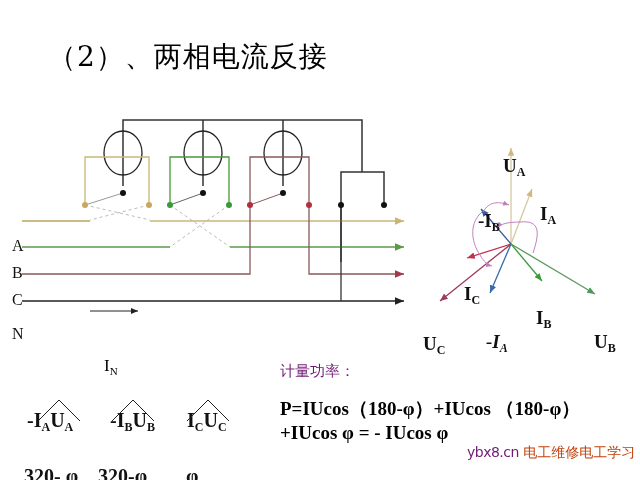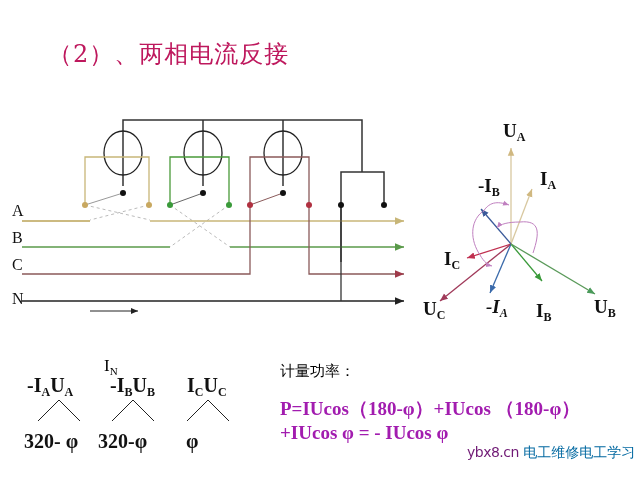--- a/index.html
+++ b/index.html
@@ -1,30 +1,30 @@
 <!DOCTYPE html>
 <html><head>
 <meta charset="utf-8">
 <style>
   html, body { margin:0; padding:0; background:#ffffff; }
   body { width:640px; height:480px; position:relative; overflow:hidden; font-family:"DejaVu Serif","Liberation Serif",serif; }
-  .title { position:absolute; left:48px; top:38px; font-size:24px; color:#be185d; font-family:"DejaVu Serif",serif; letter-spacing:1px; }
+  .title { position:absolute; left:48px; top:38px; font-size:28px; color:#000000; font-family:"DejaVu Serif",serif; letter-spacing:1px; }
   svg.main { position:absolute; left:0; top:0; }
-  .lbl { position:absolute; font-family:"Liberation Serif","DejaVu Serif",serif; color:#111; }
+  .lbl { position:absolute; font-family:"Liberation Serif","DejaVu Serif",serif; color:#111;margin-top:35px; }
   .line-lbl { font-size:16px; }
   .ph { font-weight:bold; font-size:19px; }
   .ph sub { font-size:12px; vertical-align:-4px; }
   .bot-lbl { font-weight:bold; font-size:20px; }
   .bot-lbl sub { font-size:12px; vertical-align:-4px; }
   .bot-val { font-weight:bold; font-size:20px; }
-  .formula-head { position:absolute; left:280px; top:362px; font-size:15px; font-family:"DejaVu Sans",sans-serif; color:#000000; }
-  .formula { position:absolute; left:280px; font-weight:bold; font-size:19px; font-family:"Liberation Serif",serif; color:#a21caf; white-space:nowrap; }
+  .formula-head { position:absolute; left:280px; top:362px; font-size:15px; font-family:"DejaVu Sans",sans-serif; color:#701a75; }
+  .formula { position:absolute; left:280px; font-weight:bold; font-size:19px; font-family:"Liberation Serif",serif; color:#000000; white-space:nowrap; }
   .watermark { position:absolute; left:467px; top:444px; font-size:14px; font-family:"DejaVu Sans",sans-serif; color:#555; white-space:nowrap; }
   .watermark .brand { color:#701a75; letter-spacing:-0.5px; }
-  .watermark .cn { color:#0369a1;text-align:center; }
+  .watermark .cn { color:#c2410c;text-align:center; }
   .in-lbl { position:absolute; left:104px; top:318px; font-size:17px; font-family:"Liberation Serif",serif;margin-top:38px; }
   .in-lbl sub { font-size:11px; vertical-align:-4px; }
 </style>
 </head>
 <body>
 
 <div class="title">（2）、两相电流反接</div>
 
 <svg class="main" width="640" height="480" viewBox="0 0 640 480">
   <defs>
@@ -143,24 +143,24 @@
 <div class="lbl line-lbl" style="left:12px;top:202px;">A</div>
 <div class="lbl line-lbl" style="left:12px;top:229px;">B</div>
 <div class="lbl line-lbl" style="left:12px;top:256px;">C</div>
 <div class="lbl line-lbl" style="left:12px;top:290px;">N</div>
 
 <div class="in-lbl"><span>I</span><sub>N</sub></div>
 
 <div class="lbl ph" style="left:503px;top:120px;"><span>U</span><sub>A</sub></div>
 <div class="lbl ph" style="left:540px;top:168px;"><span>I</span><sub>A</sub></div>
 <div class="lbl ph" style="left:478px;top:175px;"><span>-I</span><sub>B</sub></div>
-<div class="lbl ph" style="left:444px;top:248px;"><span>I</span><sub>C</sub></div>
+<div class="lbl ph" style="left:464px;top:248px;"><span>I</span><sub>C</sub></div>
 <div class="lbl ph" style="left:423px;top:298px;"><span>U</span><sub>C</sub></div>
 <div class="lbl ph" style="left:486px;top:296px;font-style:italic;"><span>-I</span><sub>A</sub></div>
-<div class="lbl ph" style="left:536px;top:300px;"><span>I</span><sub>B</sub></div>
+<div class="lbl ph" style="left:536px;top:272px;"><span>I</span><sub>B</sub></div>
 <div class="lbl ph" style="left:594px;top:296px;"><span>U</span><sub>B</sub></div>
 
 <div class="lbl bot-lbl" style="left:27px;top:374px;"><span>-I</span><sub>A</sub><span>U</span><sub>A</sub></div>
 <div class="lbl bot-lbl" style="left:110px;top:374px;text-align:center;"><span>-I</span><sub>B</sub><span>U</span><sub>B</sub></div>
 <div class="lbl bot-lbl" style="left:187px;top:374px;"><span>I</span><sub>C</sub><span>U</span><sub>C</sub></div>
 
 <svg style="position:absolute;left:0;top:0;" width="280" height="480">
   <polyline points="38,421 59,400 80,421" stroke="#222" stroke-width="1" fill="none"></polyline>
   <polyline points="112,421 133,400 154,421" stroke="#222" stroke-width="1" fill="none"></polyline>
   <polyline points="187,421 208,400 229,421" stroke="#222" stroke-width="1" fill="none"></polyline>

